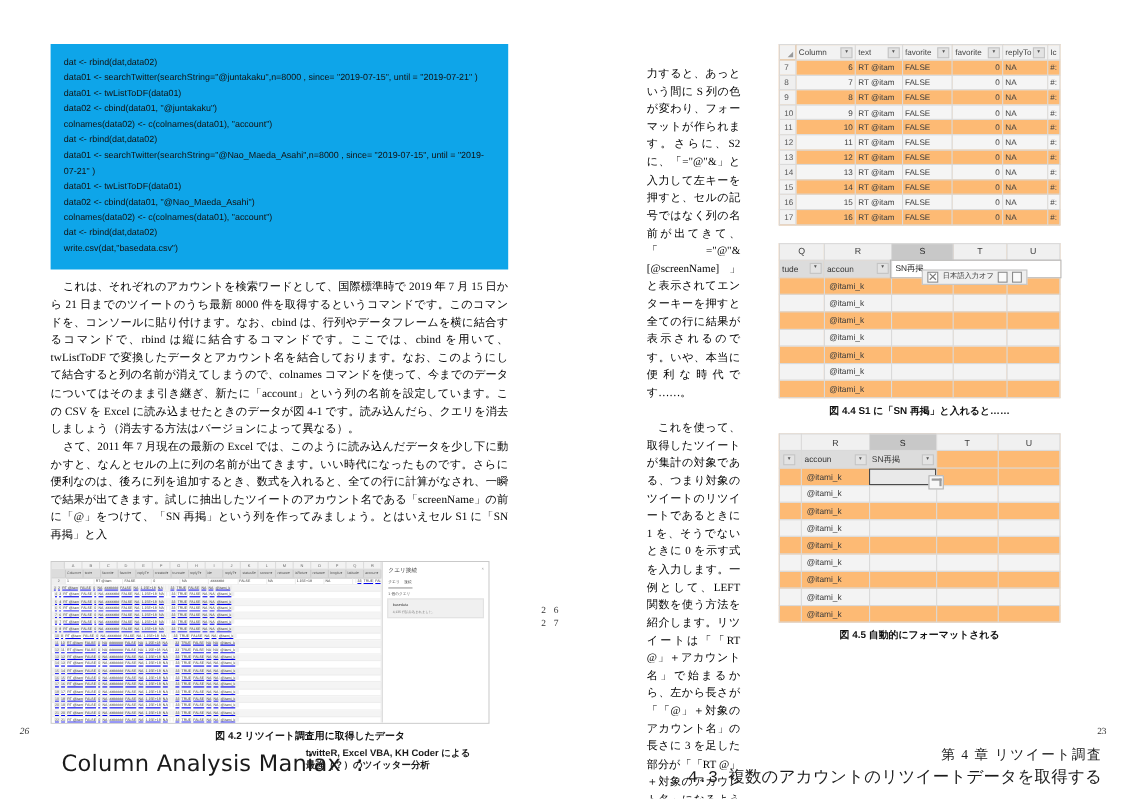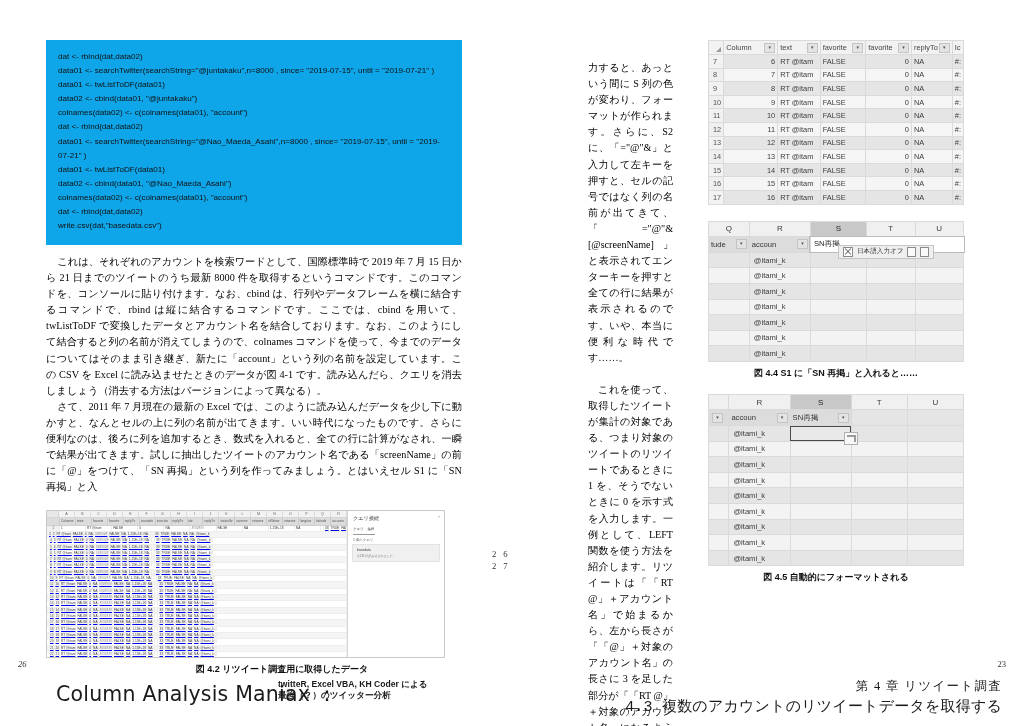--- a/index.html
+++ b/index.html
@@ -81,21 +81,21 @@
   .pagenums-mid{
     position:absolute;left:492px;top:549px;width:60px;
     font-family:"Liberation Serif",serif;font-size:8.6px;color:#333;
     letter-spacing:7px;
   }
 
   
   .right-col{position:absolute;left:708px;top:40px;width:256px;}
 
   .tbl{border:1px solid #bdbdbd;border-collapse:collapse;width:100%;
-       font-family:"Liberation Sans","DejaVu Sans",sans-serif;background:#e5e5e5;}
+       font-family:"Liberation Sans","DejaVu Sans",sans-serif;background:#fdba74;}
   .tbl td,.tbl th{border:1px solid #dadada;padding:0 2px;font-weight:normal;}
 
   
   .t43{font-size:7.4px;}
   .t43 .hd{background:#f2f2f2;color:#444;height:13px;}
   .t43 .rn{background:#f2f2f2;color:#555;text-align:left;width:22px;padding-left:4px;}
   .t43 td{height:12.6px;color:#3c3c3c;}
   .t43 tr.alt td{background:#f5f5f5;}
   .t43 tr.alt .rn{background:#efefef;}
   .num{text-align:right;}

